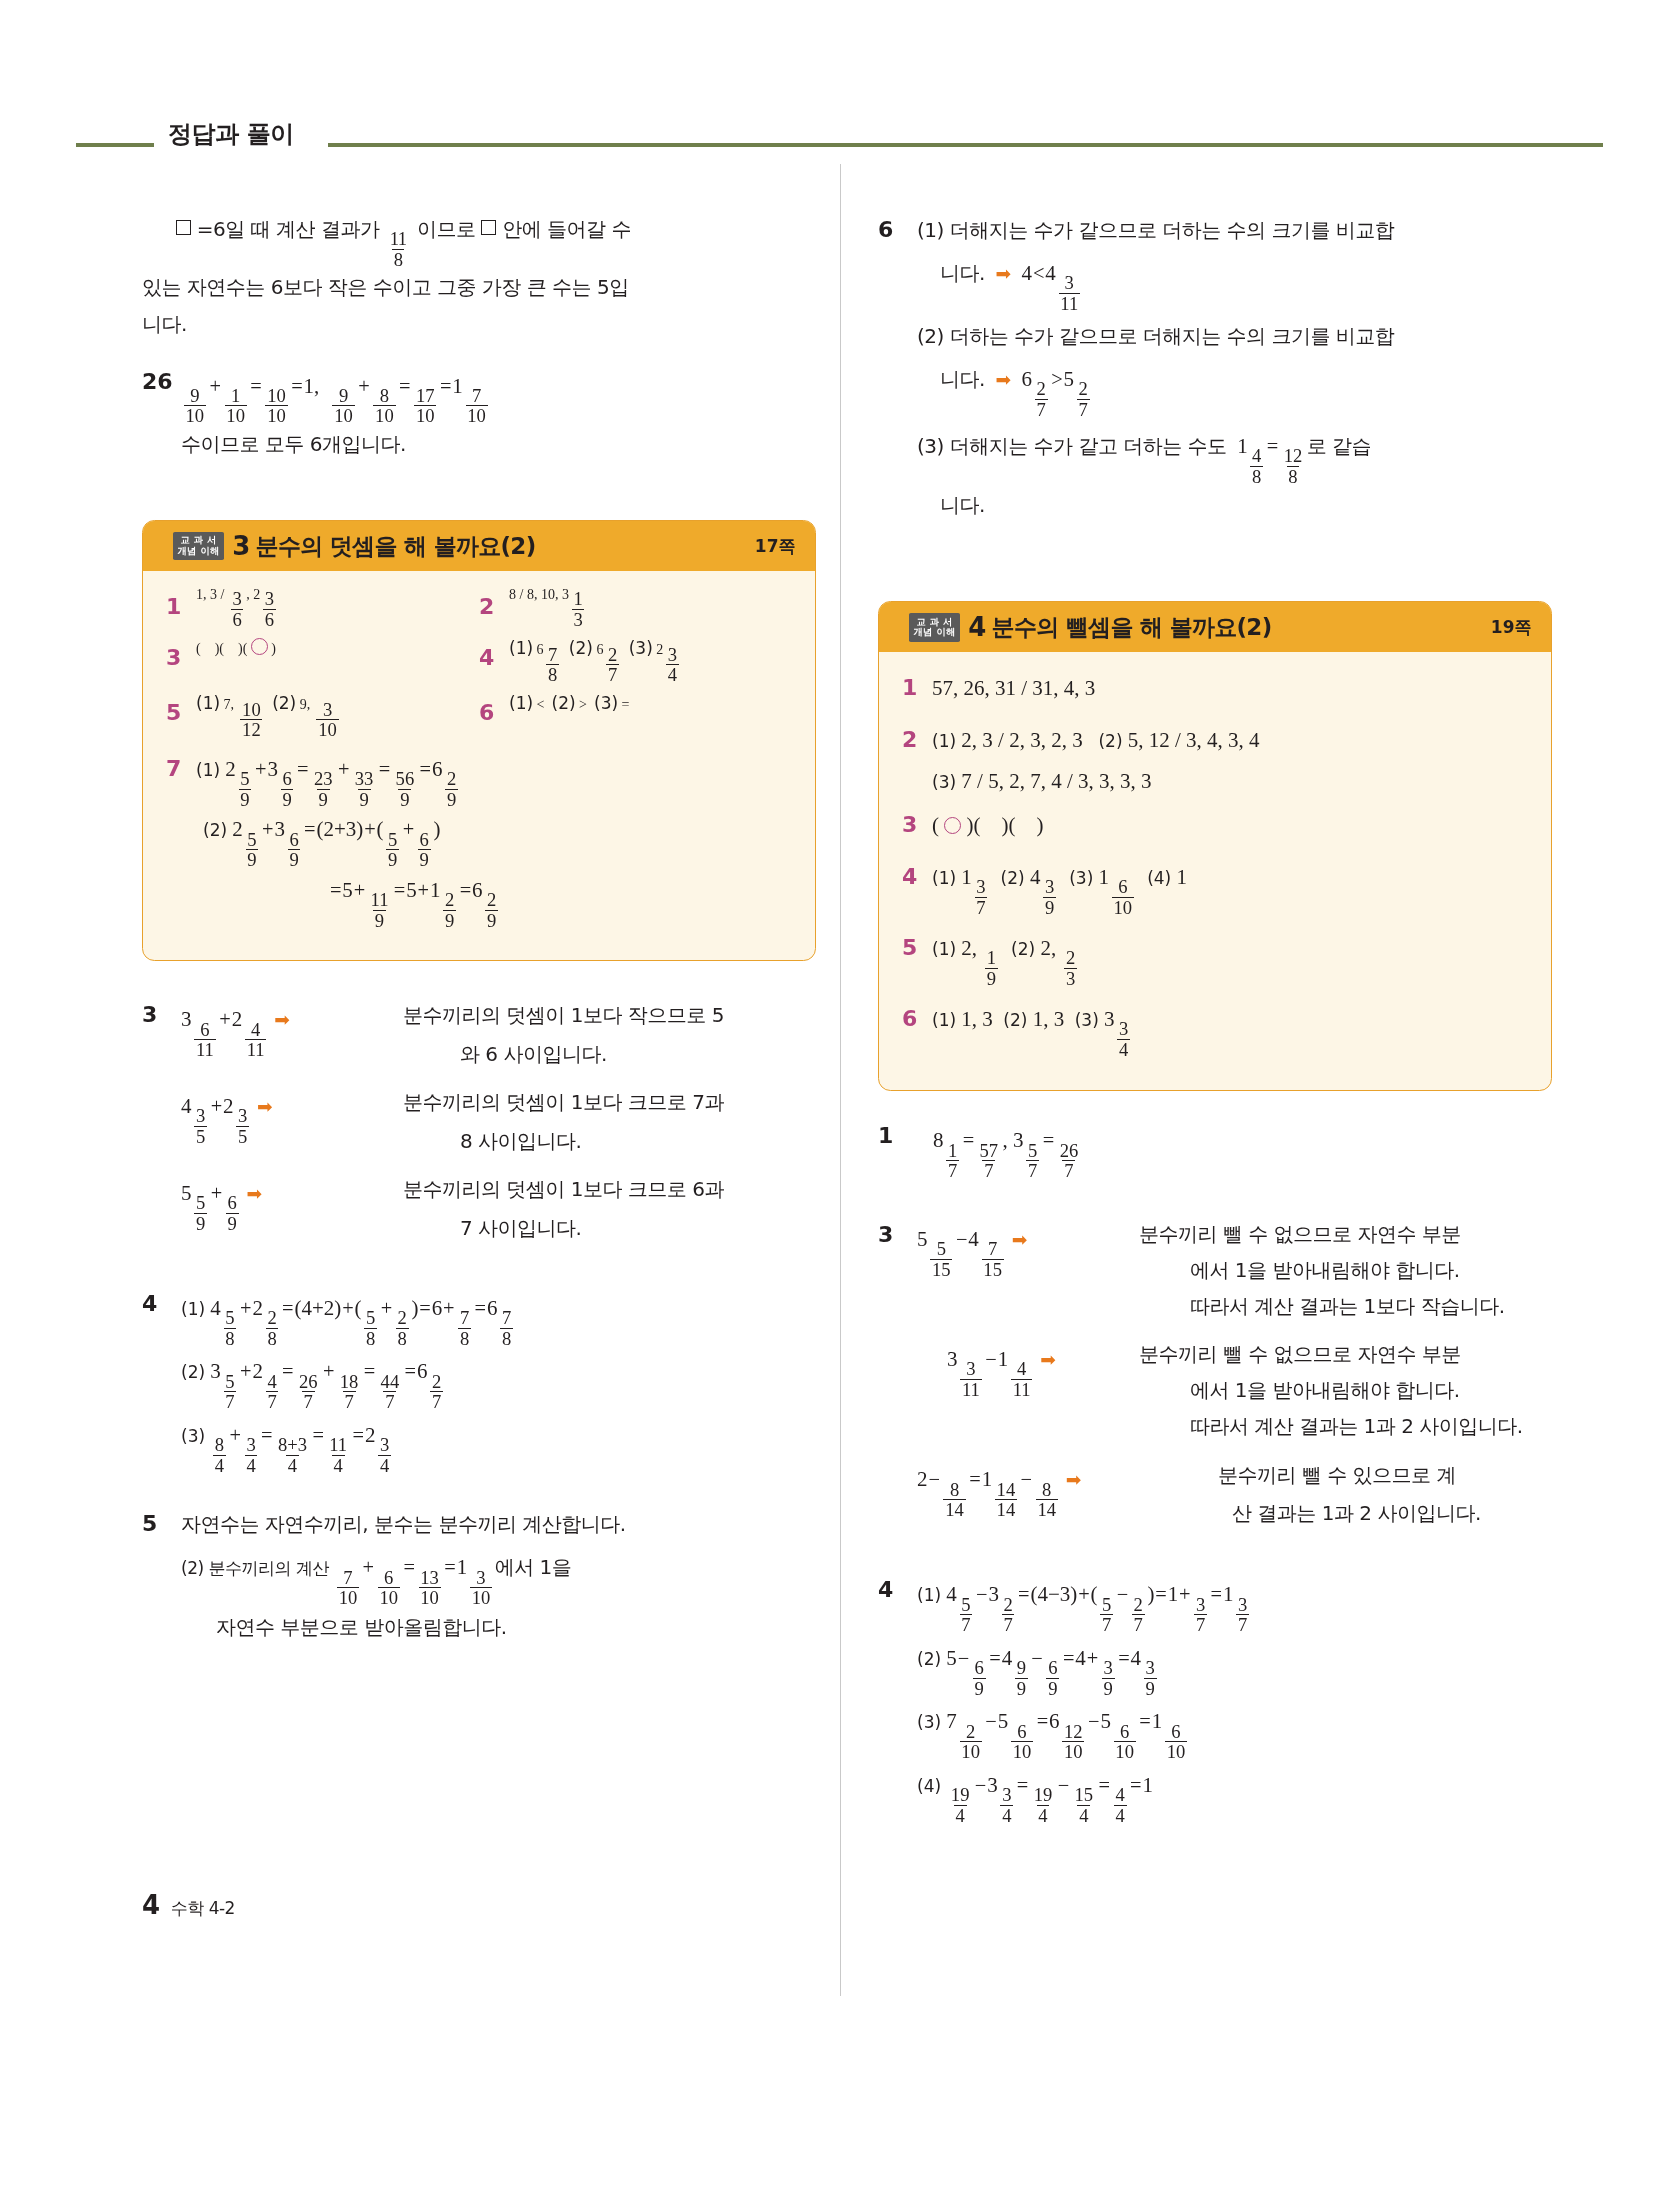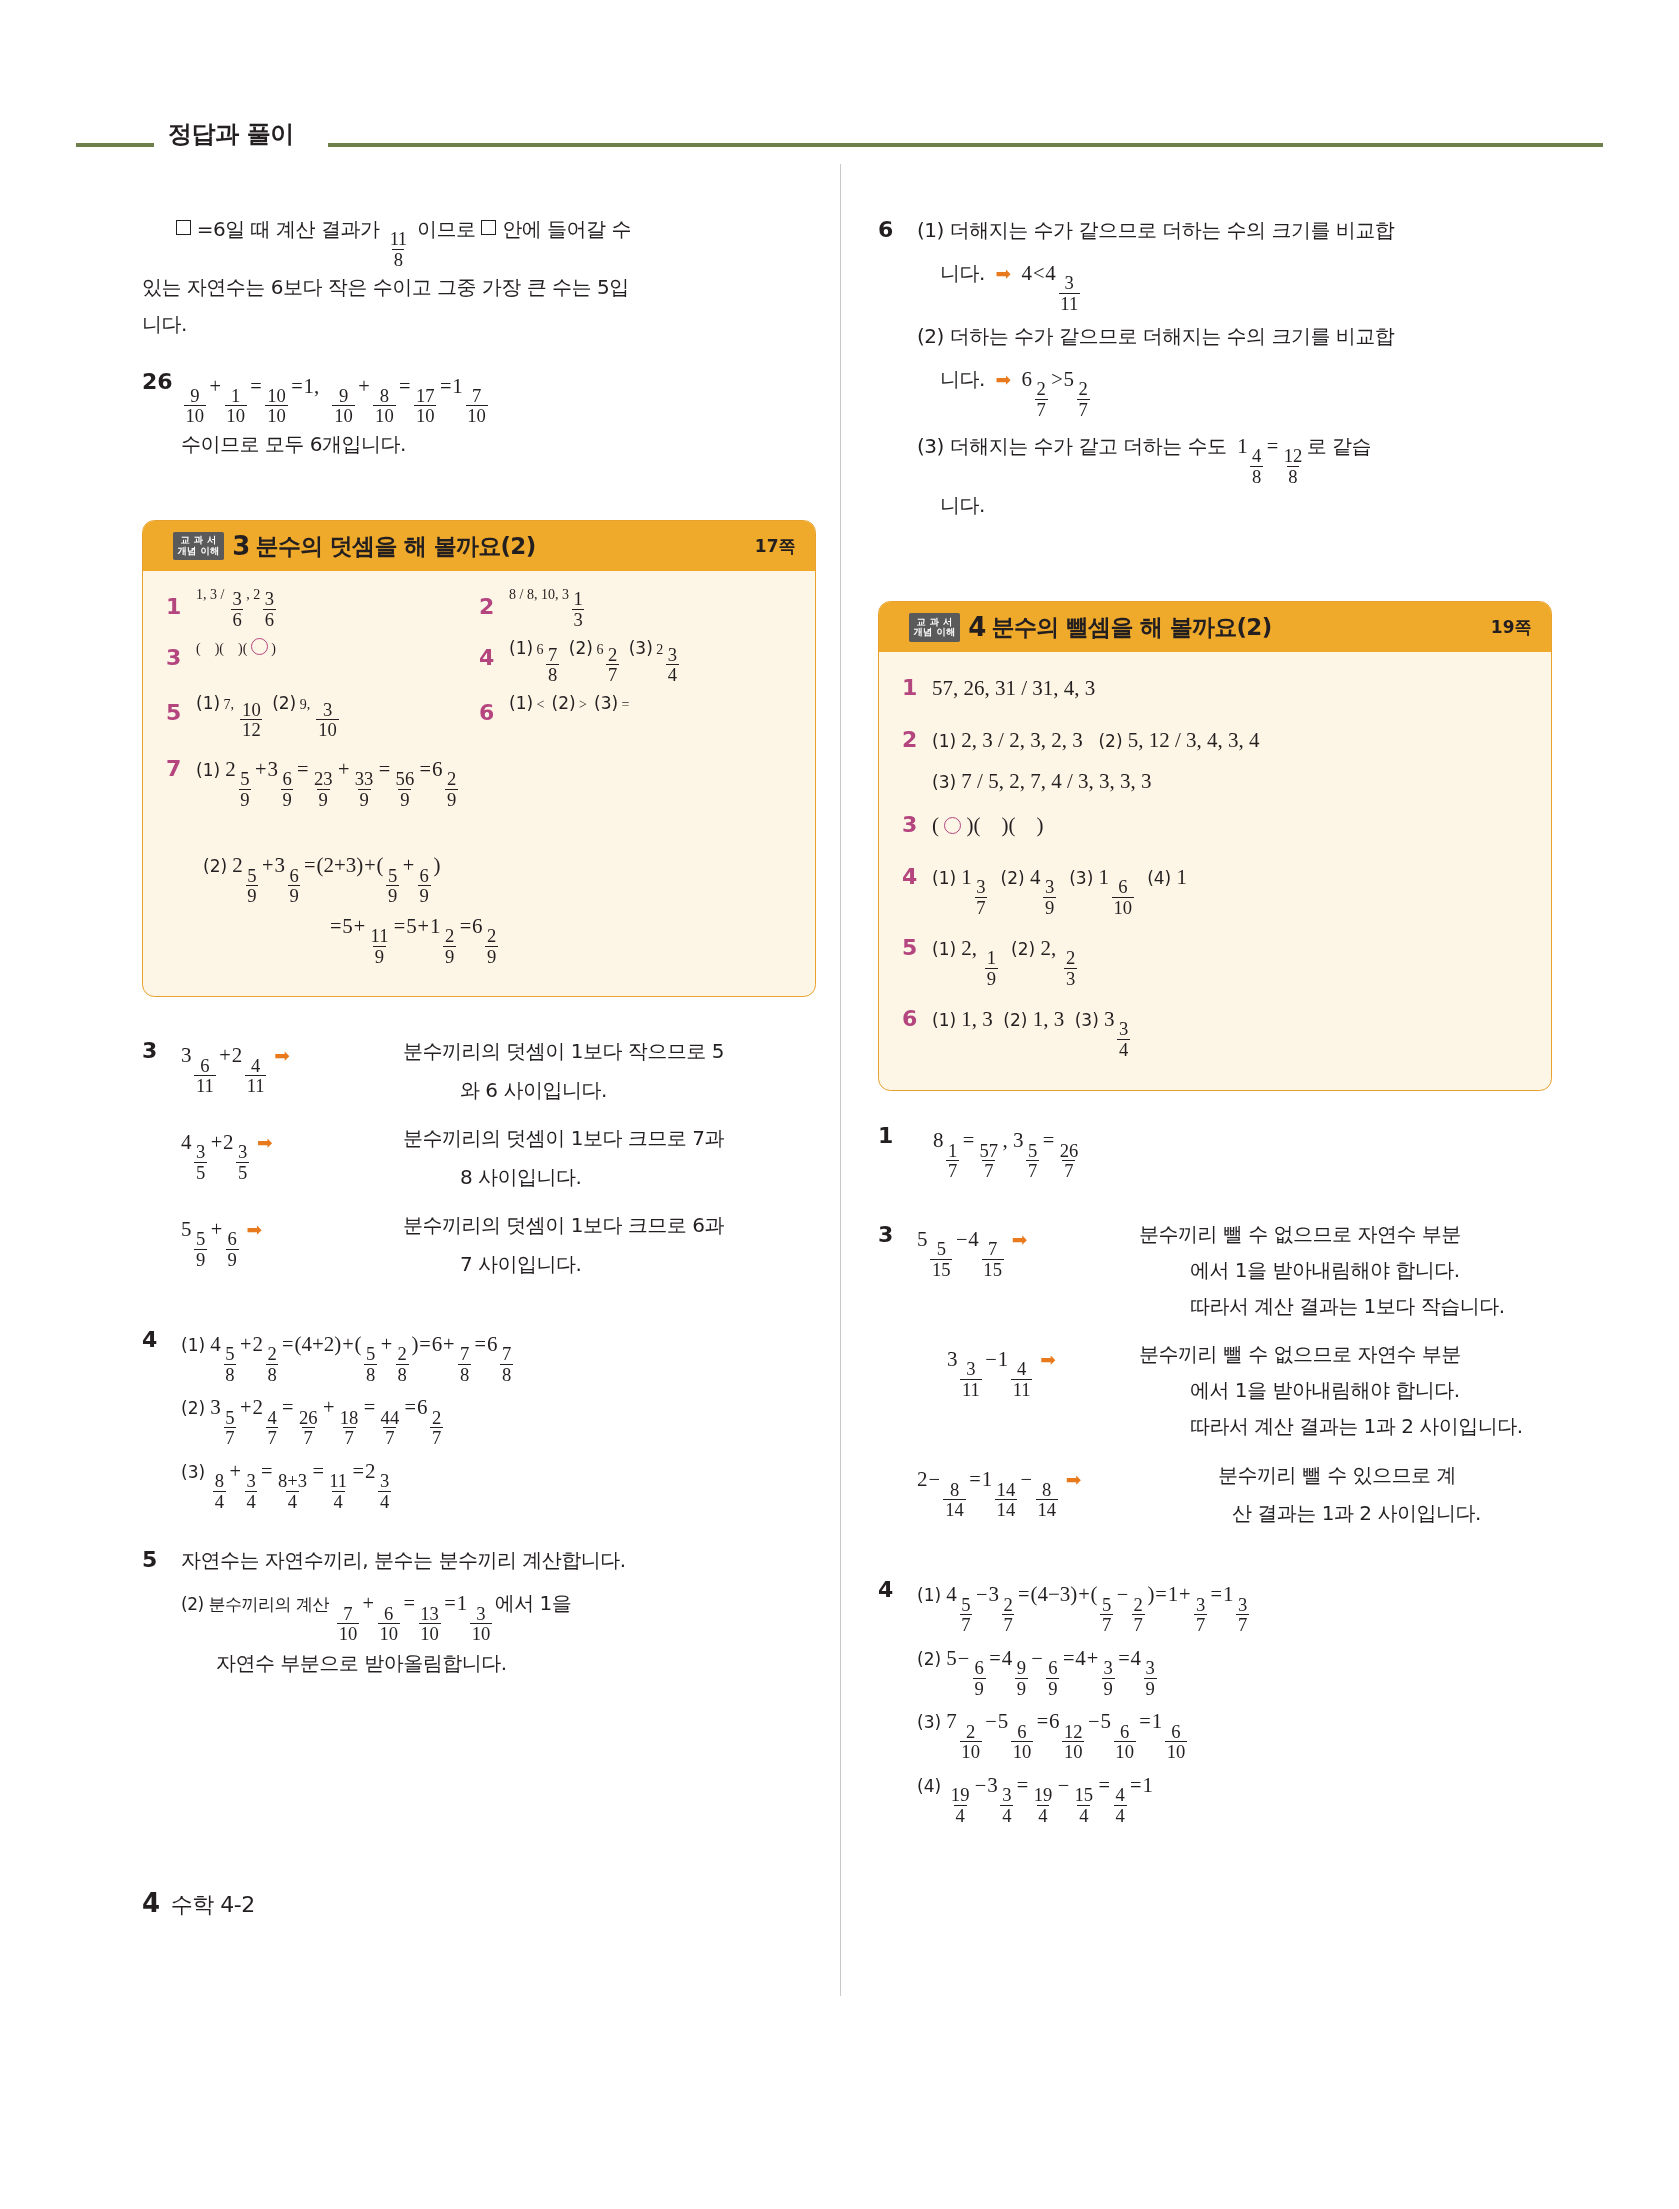--- a/index.html
+++ b/index.html
@@ -170,21 +170,21 @@
   .arrow { font-size: 18.6px; color: #e8791c; padding: 0 5.3px; }
 
   
   .footer {
     position: absolute;
     left: 142px;
     bottom: 76px;
     font-family: "DejaVu Sans", sans-serif;
   }
   .footer .pg { font-size: 26px; font-weight: bold; }
-  .footer .sub { font-size: 22px; margin-left: 6.2px; }
+  .footer .sub { font-size: 17px; margin-left: 6.2px; }
   .tx { font-size: 20px; }
 </style>
 </head>
 <body>
 
 <div class="page">
 
   <div class="header">
     <div class="rule-left"></div>
     <div class="title">정답과 풀이</div>
@@ -326,21 +326,21 @@
                   <span class="n">33</span>
                   <span class="d">9</span>
                 </span><span class="op">=</span><span class="fr">
                   <span class="n">56</span>
                   <span class="d">9</span>
                 </span><span class="op">=</span>6<span class="fr">
                   <span class="n">2</span>
                   <span class="d">9</span>
                 </span>
             </div>
-            <div style="padding-left:7px;margin-top:36px;">
+            <div style="padding-left:7px;">
               <span class="pn">(2)</span> 2<span class="fr">
                   <span class="n">5</span>
                   <span class="d">9</span>
                 </span><span class="op">+</span>3<span class="fr">
                   <span class="n">6</span>
                   <span class="d">9</span>
                 </span><span class="op">=</span>(2+3)<span class="op">+</span>(<span class="fr">
                   <span class="n">5</span>
                   <span class="d">9</span>
                 </span><span class="op">+</span><span class="fr">

